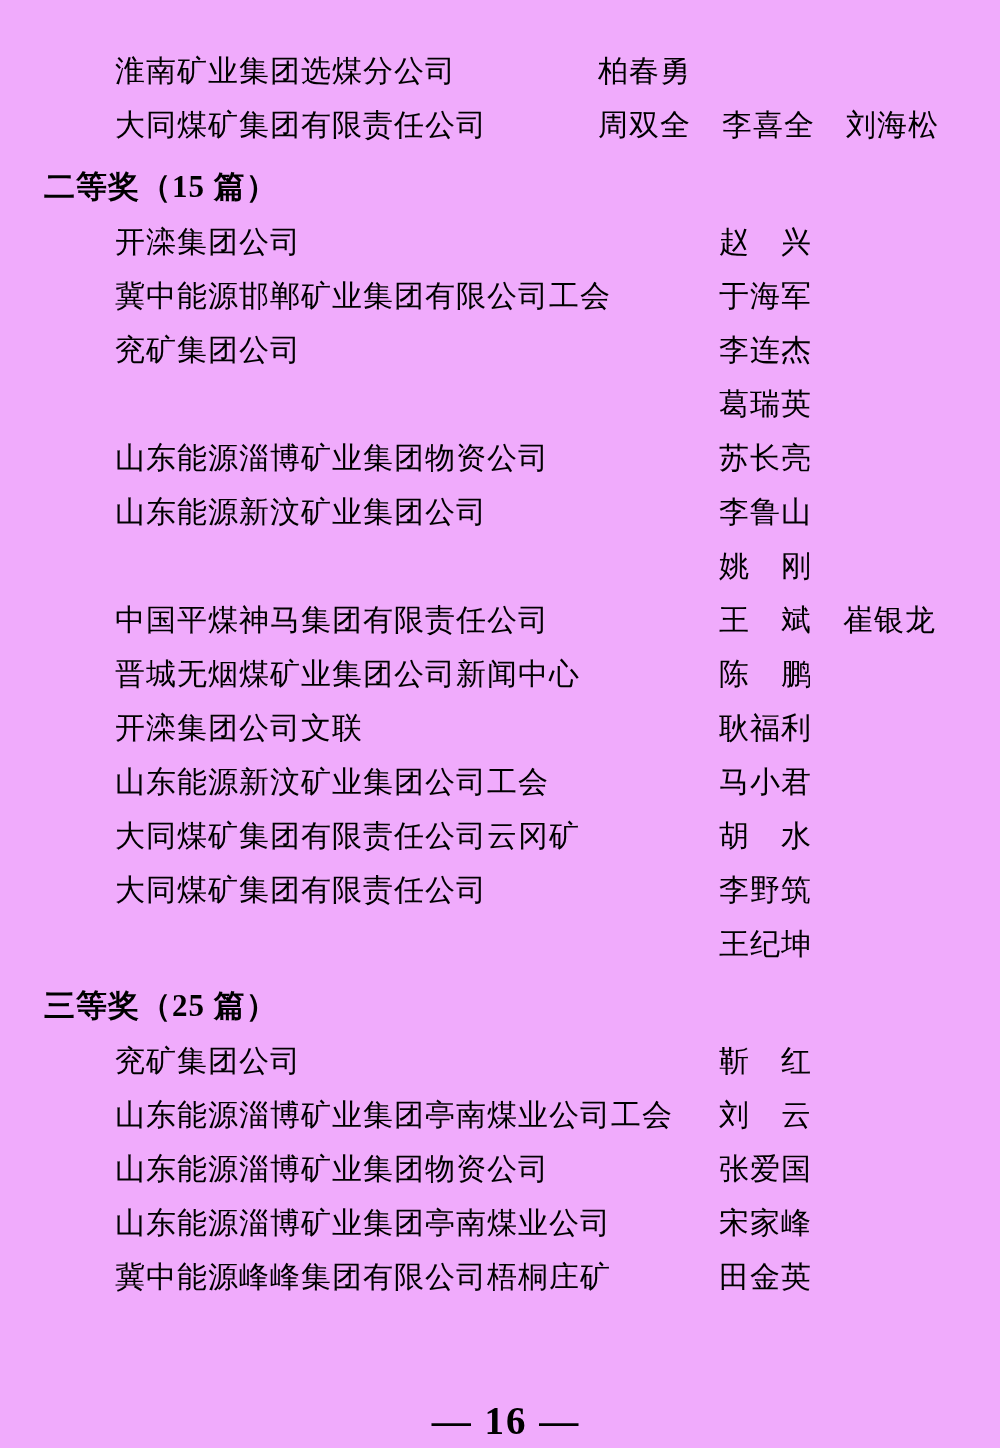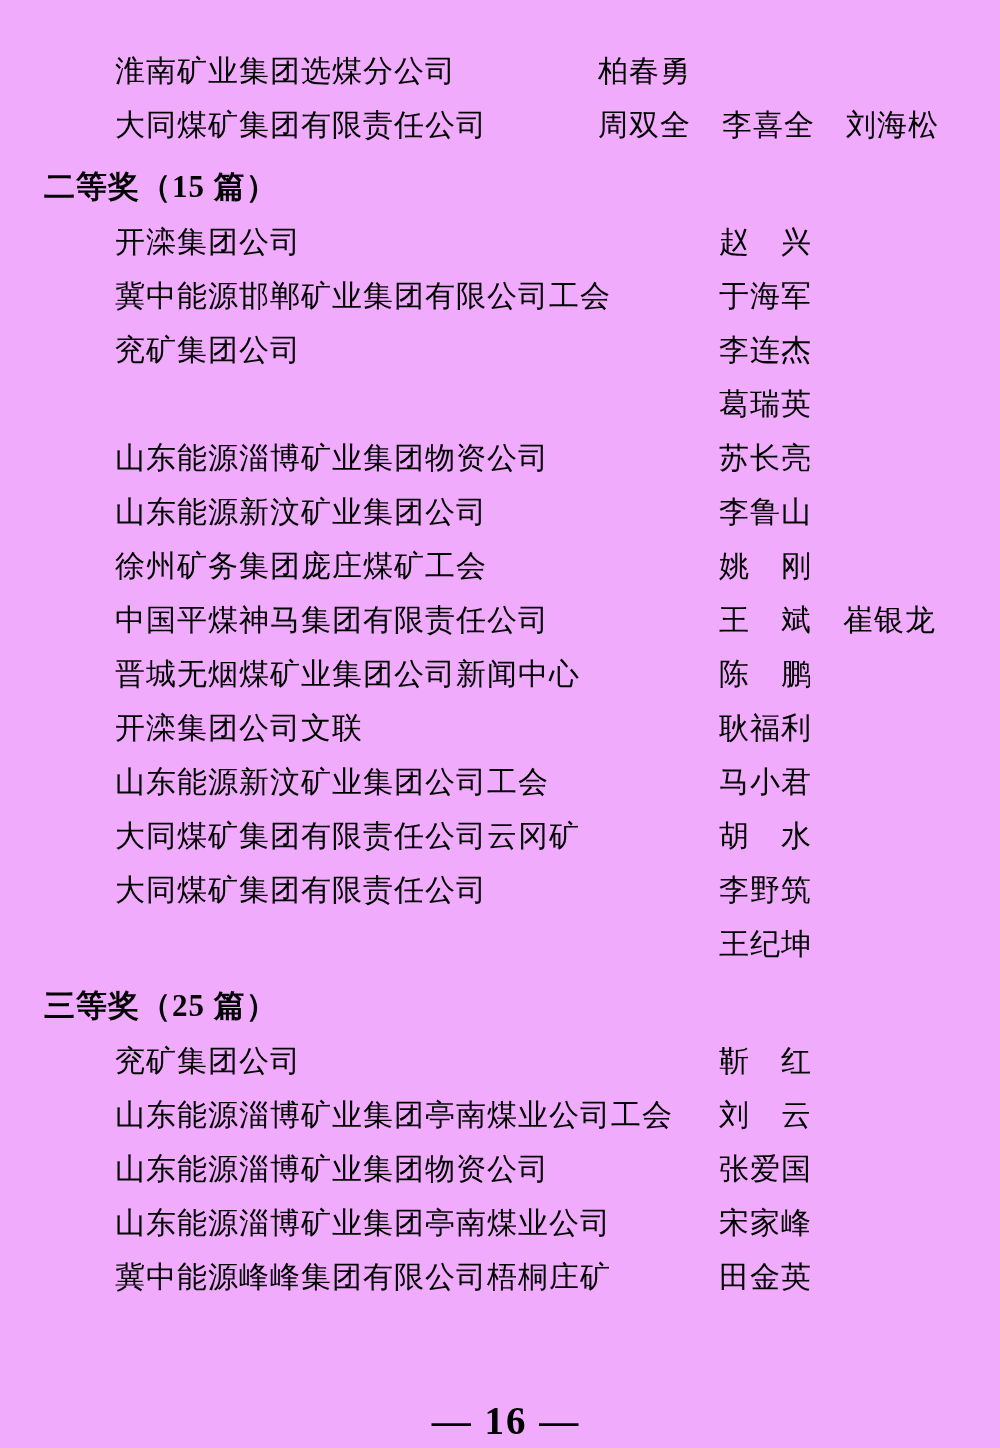--- a/index.html
+++ b/index.html
@@ -109,21 +109,20 @@
     </div>
     <div class="row listed">
       <span class="org">山东能源淄博矿业集团物资公司</span>
       <span class="names">苏长亮</span>
     </div>
     <div class="row listed">
       <span class="org">山东能源新汶矿业集团公司</span>
       <span class="names">李鲁山</span>
     </div>
     <div class="row listed">
-      <span class="org">徐州矿务集团庞庄煤矿工会</span>
       <span class="names">姚　刚</span>
     </div>
     <div class="row listed">
       <span class="org">中国平煤神马集团有限责任公司</span>
       <span class="names">王　斌　崔银龙</span>
     </div>
     <div class="row listed">
       <span class="org">晋城无烟煤矿业集团公司新闻中心</span>
       <span class="names">陈　鹏</span>
     </div>

